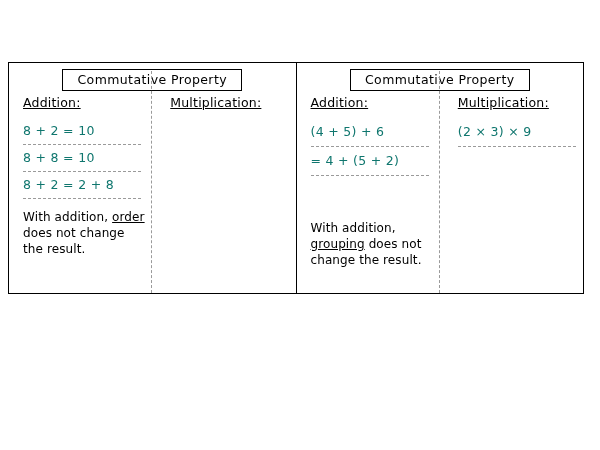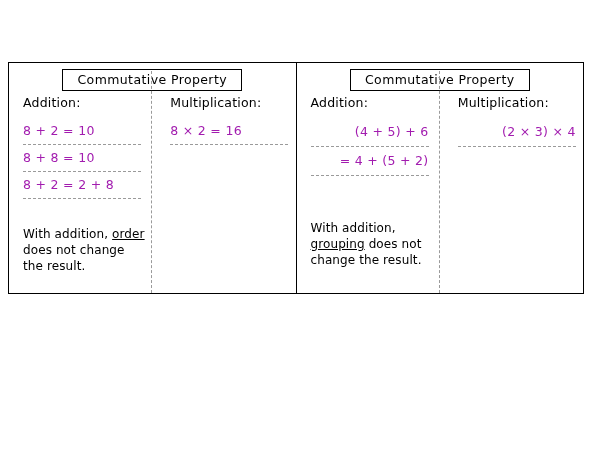--- a/index.html
+++ b/index.html
@@ -81,52 +81,52 @@
     position: absolute;
     right: 0;
     top: -22px;
     bottom: 0;
     border-right: 1px dashed #9a9a9a;
   }
 
   .col-head {
     font-size: 12.5px;
     color: #000000;
+    text-decoration: underline;
     margin: 2px 0 8px 0;
     letter-spacing: 0.2px;
   }
 
   .eq-list {
     margin: 0;
     padding: 0;
     list-style: none;
   }
 
   .eq {
     font-size: 12.5px;
-    color: #a21caf;
+    color: #0f766e;
     padding: 5px 0 6px 0;
     border-bottom: 1px dashed #9a9a9a;
     width: 118px;
     letter-spacing: 0.3px;
     white-space: nowrap;
   }
 
   .eq.tall {
     padding-top: 6px;
     padding-bottom: 7px;
-    text-align: right;
   }
 
   .note {
     font-size: 12px;
     color: #000000;
     line-height: 16px;
     width: 124px;
-    margin-top: 27px;
+    margin-top: 10px;
     letter-spacing: 0.1px;
   }
 
   .note.right-note {
     margin-top: 44px;
   }
 
   .u { text-decoration: underline; }
 </style>
 </head>
@@ -146,21 +146,20 @@
           <li class="eq">8 + 2 = 10</li>
           <li class="eq">8 + 8 = 10</li>
           <li class="eq">8 + 2 = 2 + 8</li>
         </ul>
         <div class="note"><span>With addition, </span><span class="u">order</span><span> does not change the result.</span></div>
       </div>
 
       <div class="col second">
         <div class="col-head">Multiplication:</div>
         <ul class="eq-list">
-          <li class="eq">8 × 2 = 16</li>
         </ul>
       </div>
 
     </div>
   </div>
 
   <div class="half right">
     <div class="title-row">
       <div class="title-box">Commutative Property</div>
     </div>
@@ -171,20 +170,20 @@
         <ul class="eq-list">
           <li class="eq tall">(4 + 5) + 6</li>
           <li class="eq tall">= 4 + (5 + 2)</li>
         </ul>
         <div class="note right-note"><span>With addition, </span><span class="u">grouping</span><span> does not change the result.</span></div>
       </div>
 
       <div class="col second">
         <div class="col-head">Multiplication:</div>
         <ul class="eq-list">
-          <li class="eq tall">(2 × 3) × 4</li>
+          <li class="eq tall">(2 × 3) × 9</li>
         </ul>
       </div>
 
     </div>
   </div>
 
 </div>
 
 </body></html>

